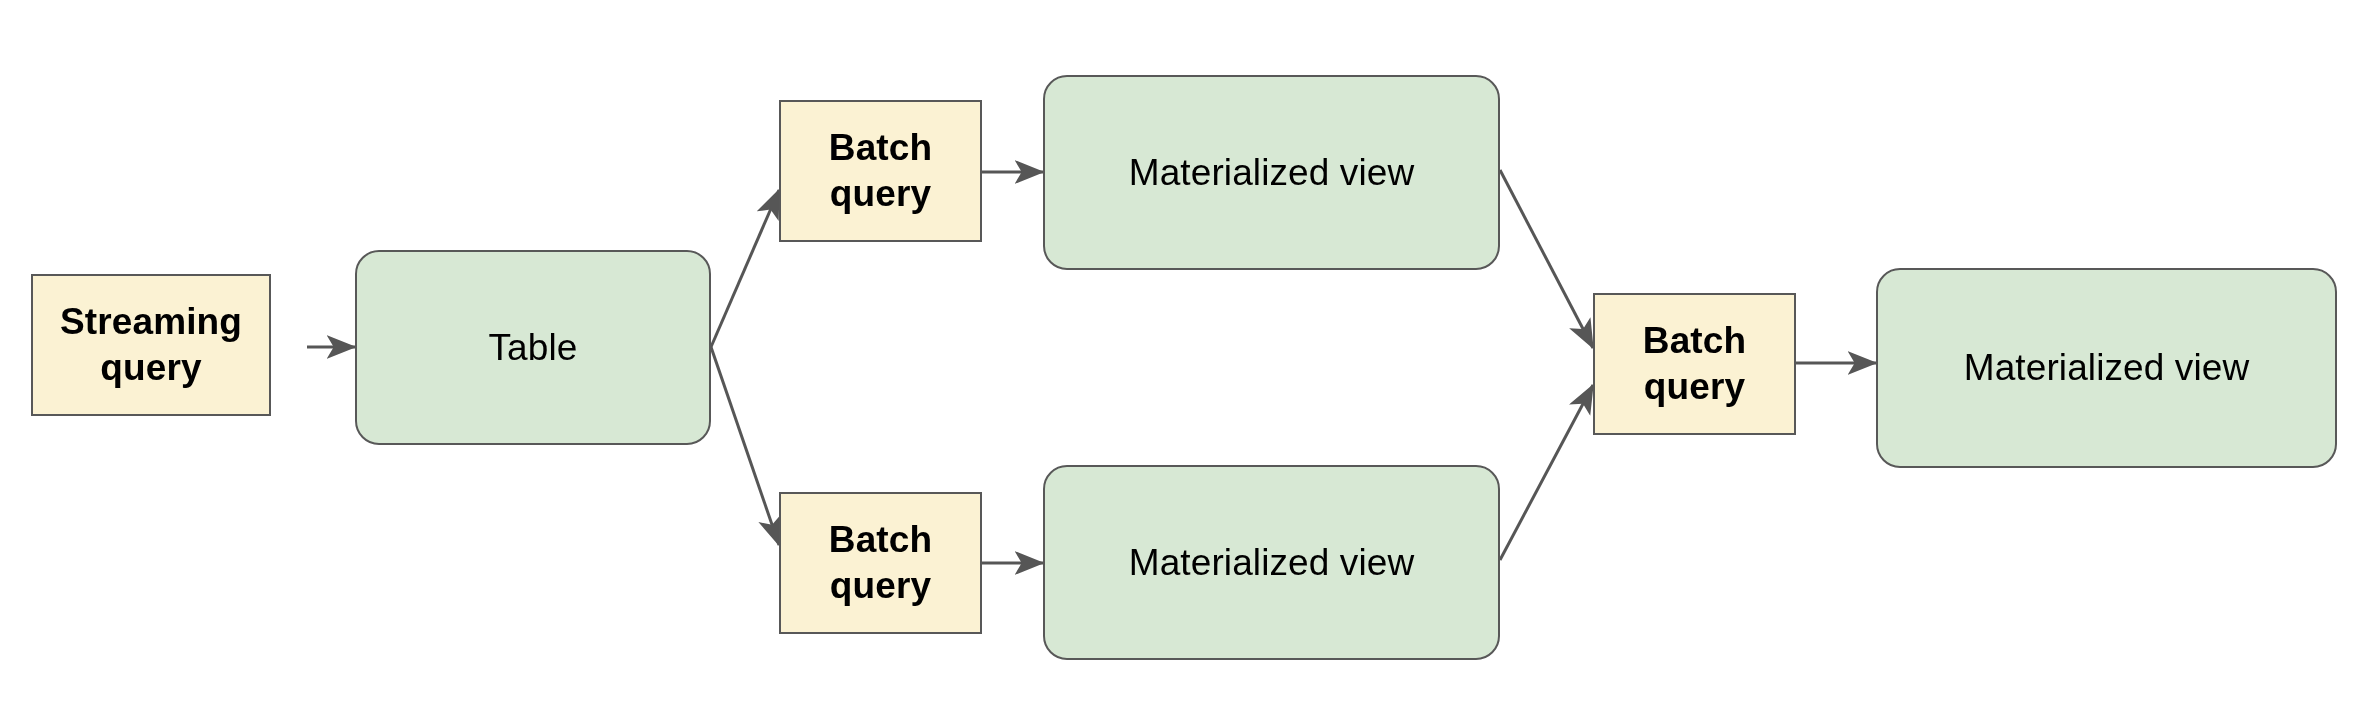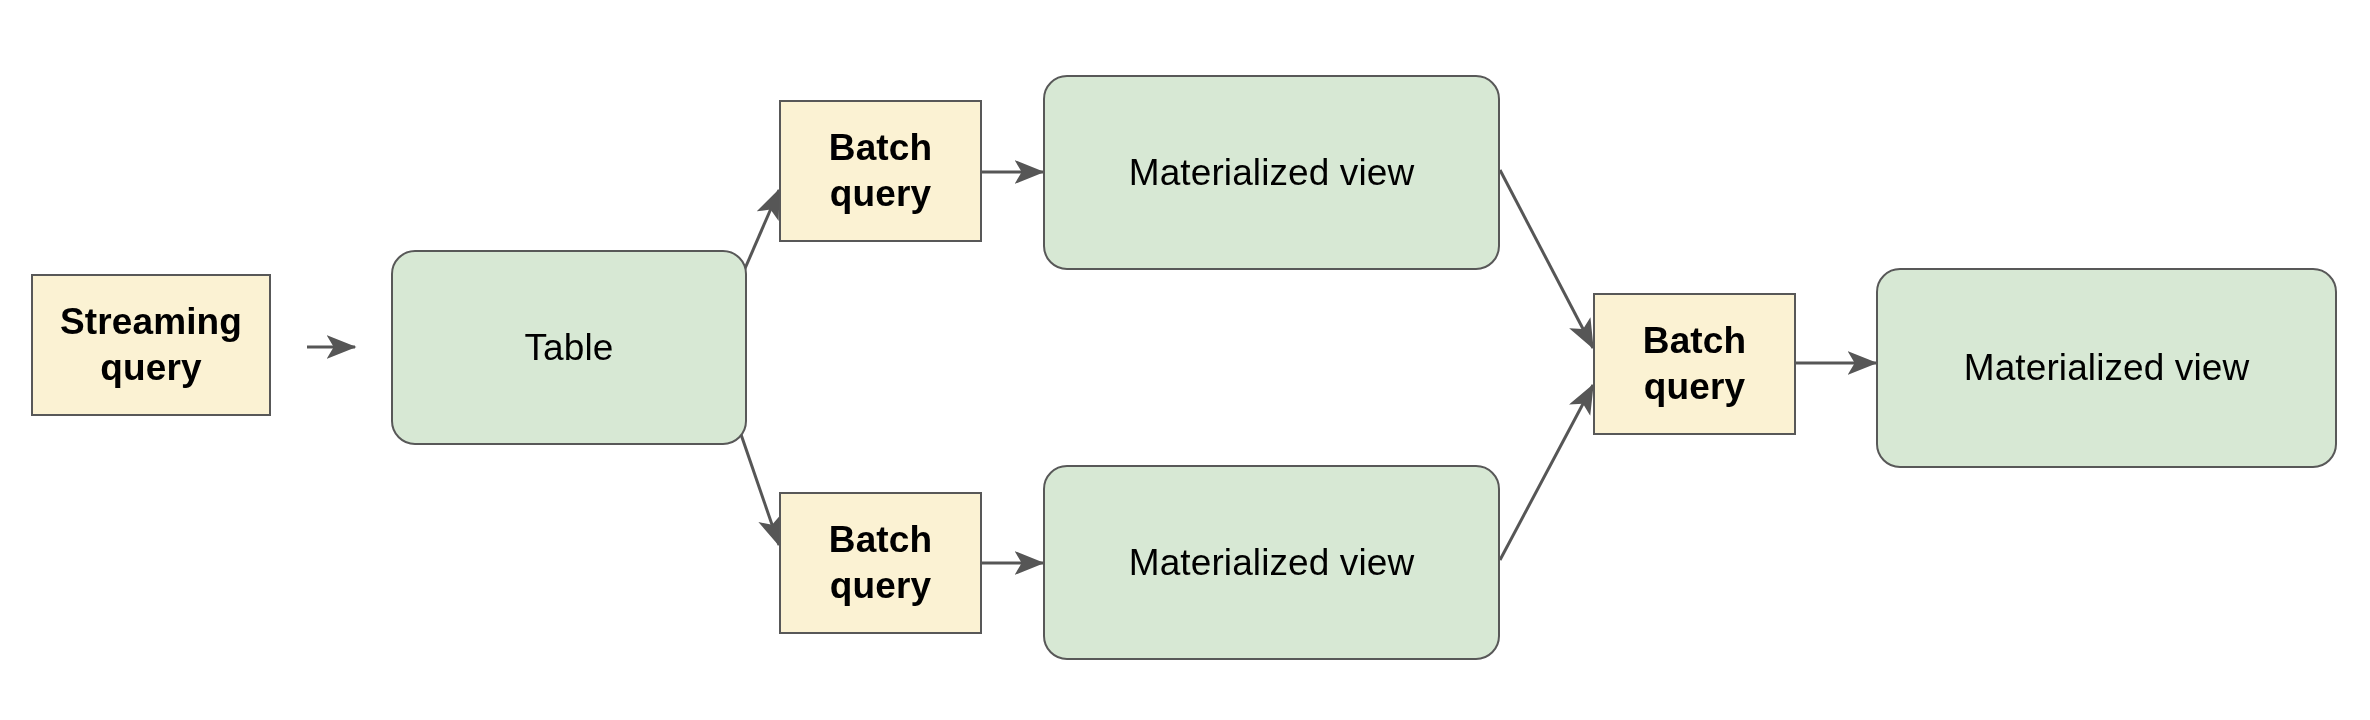--- a/index.html
+++ b/index.html
@@ -72,21 +72,21 @@
         <line x1="1500" y1="560" x2="1593" y2="385" stroke="#565656" stroke-width="3" marker-end="url(#arrowhead)"></line>
         <line x1="1796" y1="363" x2="1876" y2="363" stroke="#565656" stroke-width="3" marker-end="url(#arrowhead)"></line>
       </g>
   </svg>
 
   <div class="node process" style="left: 31px; top: 274px; width: 240px; height: 142px;">
     <span class="node-label">Streaming
 query</span>
   </div>
 
-  <div class="node store" style="left: 355px; top: 250px; width: 356px; height: 195px; margin-left: 36px;">
+  <div class="node store" style="left: 355px; top: 250px; width: 356px; height: 195px;">
     <span class="node-label">Table</span>
   </div>
 
   <div class="node process" style="left: 779px; top: 100px; width: 203px; height: 142px;">
     <span class="node-label">Batch
 query</span>
   </div>
 
   <div class="node store" style="left: 1043px; top: 75px; width: 457px; height: 195px;">
     <span class="node-label">Materialized view</span>

